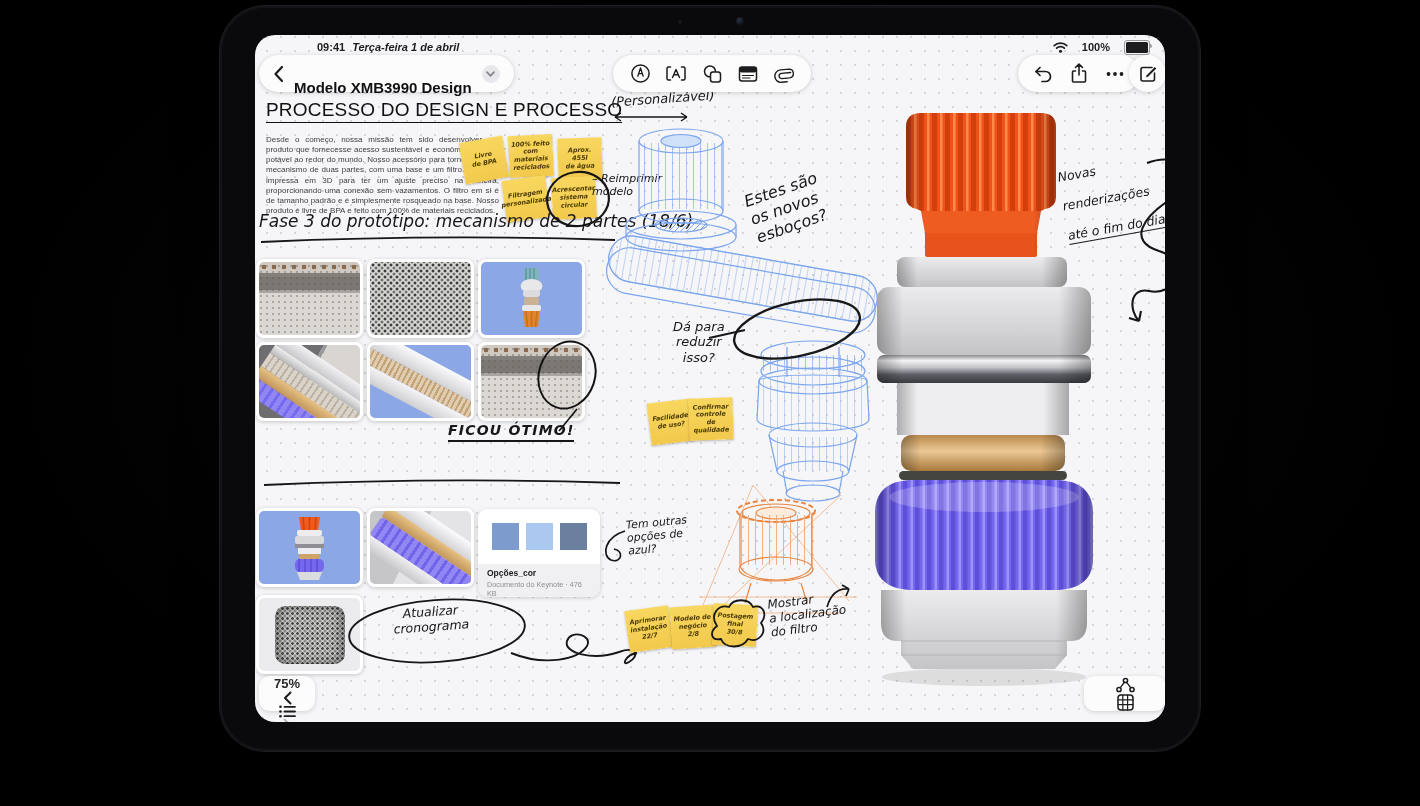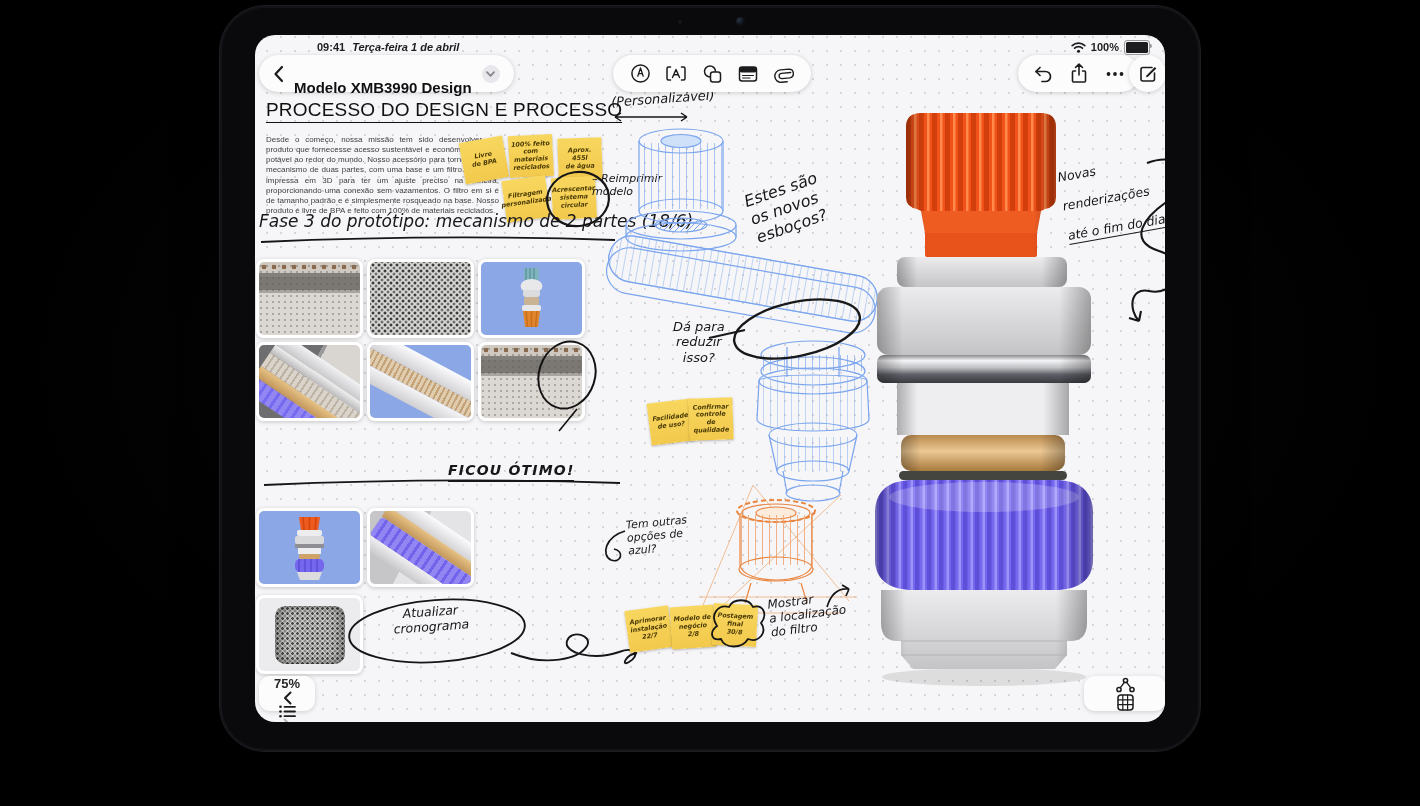--- a/index.html
+++ b/index.html
@@ -11,21 +11,21 @@
   .cam-lens{left:516px;top:11px;width:9px;height:9px;}
   .cam-dot{left:458px;top:14px;width:4px;height:4px;background:#17171c;}
 
   .screen{position:absolute;left:35px;top:29px;width:910px;height:687px;background:#f6f6f8;border-radius:20px;overflow:hidden;}
   .screen::before{content:"";position:absolute;inset:0;background-image:radial-gradient(circle,#d6d6da 1.1px,transparent 1.4px);background-size:14px 14px;background-position:5px 9px;}
 
   
   .statusbar{position:absolute;top:3px;left:0;right:0;height:18px;display:flex;justify-content:space-between;align-items:center;padding:0 15px;font-size:11px;color:#1d1d1f;z-index:6;}
   .sb-left{display:flex;gap:7px;align-items:center;font-weight:700;padding-left:47px;}
   .sb-date{font-weight:600;font-style:italic;}
-  .sb-right{display:flex;gap:5px;align-items:center;font-weight:600;}
+  .sb-right{display:flex;gap:14px;align-items:center;font-weight:600;}
   .battery{width:22px;height:11px;border:1px solid #9a9a9e;border-radius:3px;position:relative;display:flex;align-items:center;padding:1px;}
   .battery::after{content:"";position:absolute;right:-3px;top:3px;width:2px;height:4px;background:#9a9a9e;border-radius:0 2px 2px 0;}
   .battery i{display:block;width:100%;height:100%;background:#1d1d1f;border-radius:1.5px;}
 
   
   .pill{position:absolute;top:20px;height:37px;background:#fcfcfd;border-radius:19px;box-shadow:0 1px 5px rgba(0,0,0,.16),0 0 1px rgba(0,0,0,.1);display:flex;align-items:center;z-index:5;}
   .pill-title{left:4px;padding:0 14px;gap:10px;}
   .doc-title{font-size:15px;font-weight:700;color:#101012;margin-top:28px;}
   .chev-circle{width:18px;height:18px;border-radius:50%;background:#e8e8ec;display:flex;align-items:center;justify-content:center;}
   .pill-tools{left:457px;transform:translateX(-50%);padding:0 10px;gap:2px;}
@@ -43,21 +43,21 @@
   .bbtn{width:31px;height:30px;display:flex;align-items:center;justify-content:center;border-radius:8px;}
   .star-box{width:24px;height:24px;border:1.8px solid #2c2c2e;border-radius:7px;display:flex;align-items:center;justify-content:center;font-size:12px;color:#2c2c2e;margin:0 6px;}
 
   
   .canvas{position:absolute;inset:0;z-index:1;}
   .abs{position:absolute;}
   .doc-head{font-size:19px;font-weight:500;letter-spacing:.2px;color:#111;border-bottom:1.6px solid #111;padding-bottom:1px;white-space:nowrap;}
   .intro{width:233px;font-size:8px;line-height:1.27;color:#404044;text-align:justify;}
   .hand{font-family:"DejaVu Sans",sans-serif;font-style:italic;color:#17171a;white-space:pre-line;line-height:1.18;}
   .phase{font-size:17px;white-space:nowrap;}
-  .shout{font-size:14px;letter-spacing:1.2px;font-weight:bold;border-bottom:2px solid #161618;padding-bottom:1px;margin-top:40px;}
+  .shout{font-size:14px;letter-spacing:1.2px;font-weight:bold;border-bottom:2px solid #161618;padding-bottom:1px;}
 
   .sticky{width:44px;height:42px;background:linear-gradient(180deg,#f8d75f,#f2c94c);box-shadow:0 1px 2.5px rgba(0,0,0,.25);display:flex;align-items:center;justify-content:center;text-align:center;}
   .sticky span{font-family:"DejaVu Sans",sans-serif;font-style:italic;font-size:6.4px;line-height:1.2;color:#4a3a06;white-space:pre-line;font-weight:bold;}
 
   .photo{width:101px;height:73px;border:3px solid #fff;border-radius:8px;box-shadow:0 1px 4px rgba(0,0,0,.2);overflow:hidden;position:absolute;background:#cfd4da;}
   .ph-blue{background:#8ba7e6;}
   .ph-chrome{background:
     radial-gradient(circle at 5px 5px, #8a6a4e 2.1px, rgba(0,0,0,0) 2.6px) 0 0/10px 11px repeat-x,
     radial-gradient(circle at 2px 2px, rgba(96,90,84,.4) .7px, transparent 1px) 0 32px/6px 6px,
     linear-gradient(180deg,#cfc9c2 0 15%,#837f7a 15% 20%,#7b7873 20% 38%,#a8a5a0 38% 43%,#dbd8d3 43%);}
@@ -277,20 +277,31 @@
       </div>
       <div class="photo" style="left:112px;top:473px;background:linear-gradient(118deg,#c6c6c8 0 44%,#e4e4e6 44%);">
         <div class="tilt" style="left:-22px;top:0px;">
           <div class="band" style="top:16px;height:16px;background:linear-gradient(#fbfbfd,#d3d3d5);border-radius:5px;"></div>
           <div class="band" style="top:32px;height:12px;background:linear-gradient(#e6c185,#c2965a);"></div>
           <div class="band" style="top:44px;height:22px;background:repeating-linear-gradient(90deg,#9186f2 0 5px,#7164ea 5px 8px);border-radius:4px;"></div>
           <div class="band" style="top:66px;height:14px;background:linear-gradient(#efeff1,#c9c9cb);"></div>
         </div>
       </div>
 
+      <div class="card" style="left:223px;top:474px;">
+        <div class="card-swatches">
+          <div class="swatch" style="background:#7e9bce;"></div>
+          <div class="swatch" style="background:#abc9f0;"></div>
+          <div class="swatch" style="background:#6b7f9e;"></div>
+        </div>
+        <div class="card-footer">
+          <div class="card-name">Opções_cor</div>
+          <div class="card-meta">Documento do Keynote · 476 KB</div>
+        </div>
+      </div>
 
       <svg class="ink" style="left:342px;top:492px;" width="34" height="44">
         <path d="M28,4 C8,10 4,28 14,33 C24,37 28,24 17,22" fill="none" stroke="#161618" stroke-width="1.7"></path>
       </svg>
       <div class="abs hand" style="left:372px;top:482px;font-size:11px;transform:rotate(-5deg);">Tem outras
 opções de
 azul?</div>
 
       <div class="photo" style="left:1px;top:560px;background:#ececee;">
         <div style="position:absolute;left:16px;top:8px;width:70px;height:58px;border-radius:10px;background:radial-gradient(circle,#474747 1.2px,transparent 1.5px) 0 0/5px 5px,radial-gradient(circle,#7c7c7c 1.2px,transparent 1.5px) 2.5px 2.5px/5px 5px,#cfcfcd;box-shadow:inset 6px 0 8px rgba(0,0,0,.25),inset -6px 0 8px rgba(0,0,0,.25);"></div>

